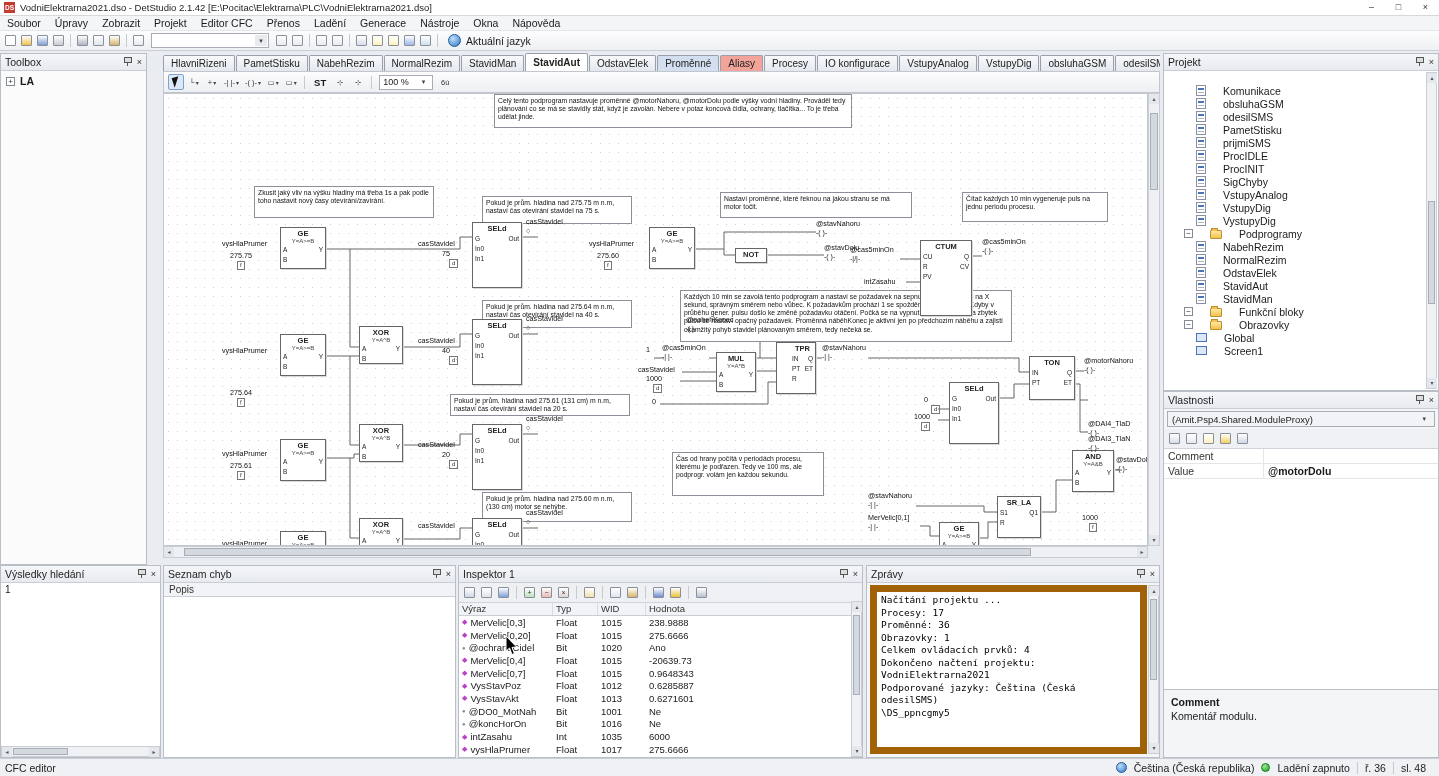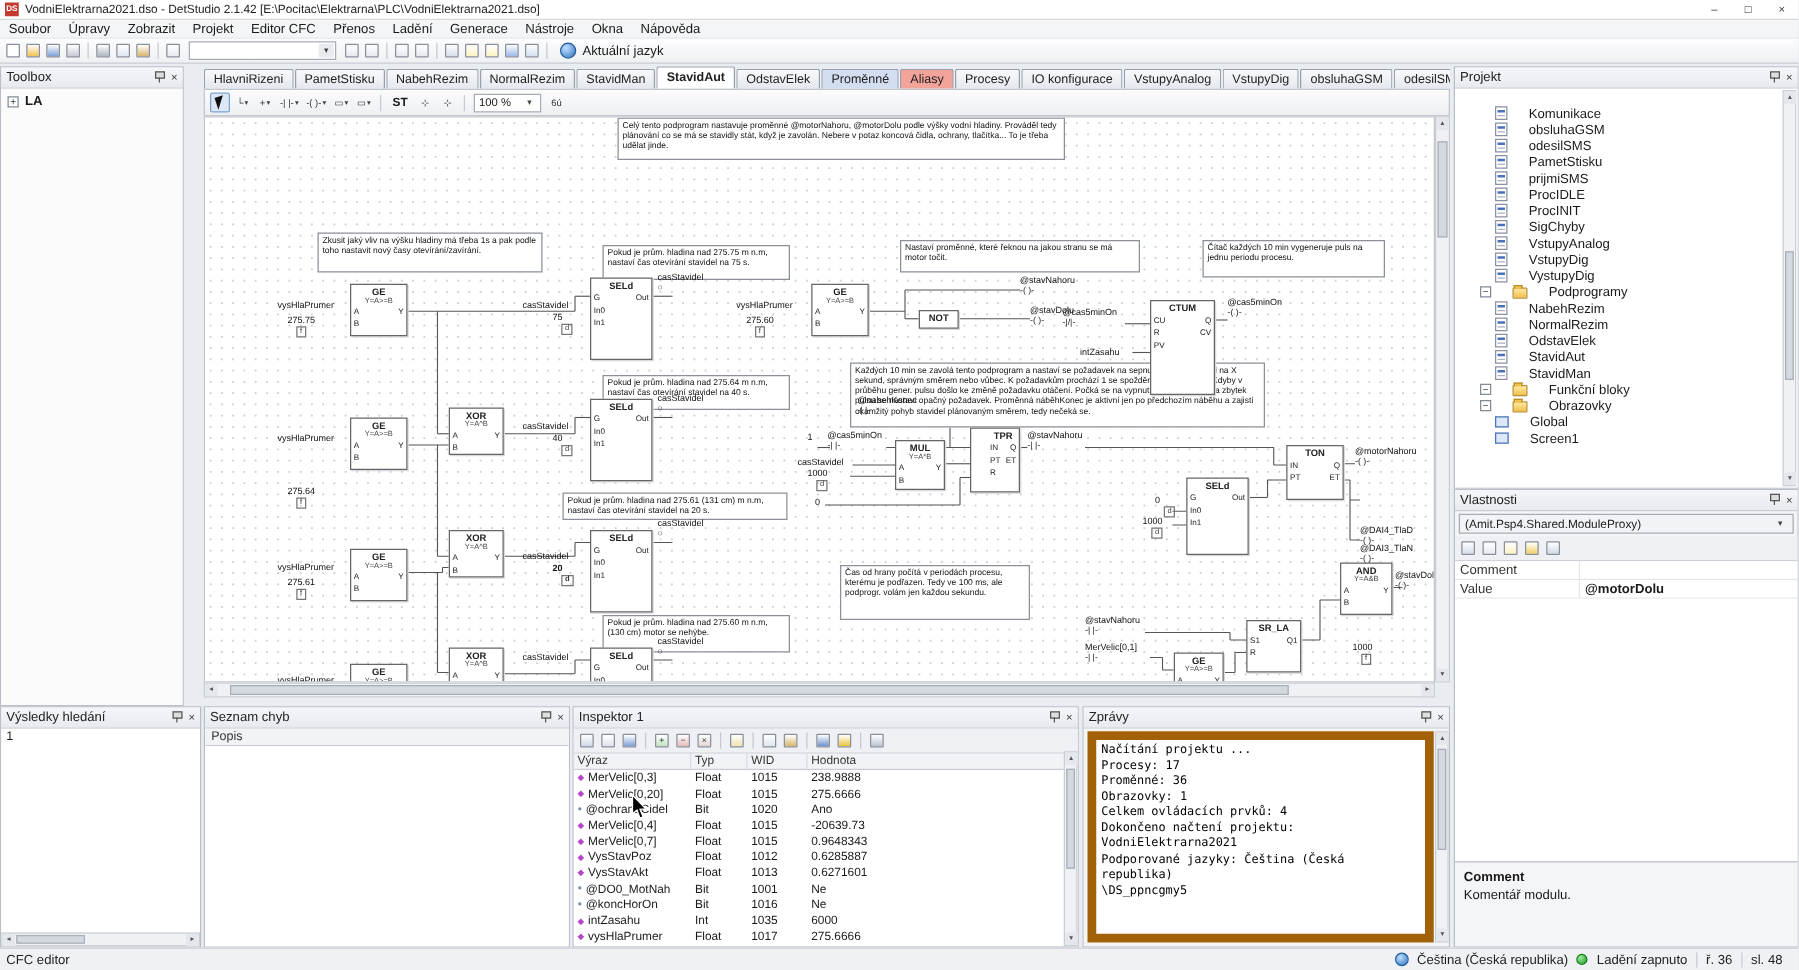--- a/index.html
+++ b/index.html
@@ -617,21 +617,21 @@
       <div class="lbl" style="left: 278px; top: 156px;"><span>75</span><span class="ubox">d</span></div>
       <div class="lbl" style="left: 362px; top: 124px;"><span>casStavidel</span><span class="term">○</span></div>
       <div class="lbl" style="left: 58px; top: 253px;"><span>vysHlaPrumer</span></div>
       <div class="lbl" style="left: 66px; top: 265px; margin-top: 30px;"><span>275.64</span><span class="ubox">f</span></div>
       <div class="lbl" style="left: 254px; top: 243px;"><span>casStavidel</span></div>
       <div class="lbl" style="left: 278px; top: 253px;"><span>40</span><span class="ubox">d</span></div>
       <div class="lbl" style="left: 362px; top: 221px;"><span>casStavidel</span><span class="term">○</span></div>
       <div class="lbl" style="left: 58px; top: 356px;"><span>vysHlaPrumer</span></div>
       <div class="lbl" style="left: 66px; top: 368px;"><span>275.61</span><span class="ubox">f</span></div>
       <div class="lbl" style="left: 254px; top: 347px;"><span>casStavidel</span></div>
-      <div class="lbl" style="left: 278px; top: 357px; font-weight: bold;"><span>20</span><span class="ubox">d</span></div>
+      <div class="lbl" style="left: 278px; top: 357px;"><span>20</span><span class="ubox">d</span></div>
       <div class="lbl" style="left: 362px; top: 321px;"><span>casStavidel</span><span class="term">○</span></div>
       <div class="lbl" style="left: 58px; top: 446px;"><span>vysHlaPrumer</span></div>
       <div class="lbl" style="left: 254px; top: 428px;"><span>casStavidel</span></div>
       <div class="lbl" style="left: 362px; top: 415px;"><span>casStavidel</span><span class="term">○</span></div>
       <div class="lbl" style="left: 425px; top: 146px;"><span>vysHlaPrumer</span></div>
       <div class="lbl" style="left: 433px; top: 158px;"><span>275.60</span><span class="ubox">f</span></div>
       <div class="lbl" style="left: 652px; top: 126px;"><span>@stavNahoru</span><span class="term">-( )-</span></div>
       <div class="lbl" style="left: 660px; top: 150px;"><span>@stavDolu</span><span class="term">-( )-</span></div>
       <div class="lbl" style="left: 686px; top: 152px;"><span>@cas5minOn</span><span class="term">-|/|-</span></div>
       <div class="lbl" style="left: 700px; top: 184px;"><span>intZasahu</span></div>
@@ -872,21 +872,21 @@
       <span class="close-icon">×</span>
     </div>
     <div class="bp-content" style="background:#f4f5f7">
       <div class="msg-box" id="msg-box">
           <div>Načítání projektu ...</div>
           <div>Procesy: 17</div>
           <div>Proměnné: 36</div>
           <div>Obrazovky: 1</div>
           <div>Celkem ovládacích prvků: 4</div>
           <div>Dokončeno načtení projektu: VodniElektrarna2021</div>
-          <div>Podporované jazyky: Čeština (Česká republika)</div>
+          <div>Podporované jazyky: Čeština (Česká odesilSMS)</div>
           <div>\DS_ppncgmy5</div>
         </div>
       <div class="sbar v" style="right:0;top:2px;width:11px;bottom:3px;position:absolute" id="msg-vscroll">
           <div class="sb-arrow">▴</div>
           <div class="sb-track">
             <div class="sb-thumb" style="left: 1px; right: 1px; top: 2%; height: 55%;"></div>
           </div>
           <div class="sb-arrow">▾</div>
         </div>
     </div>

